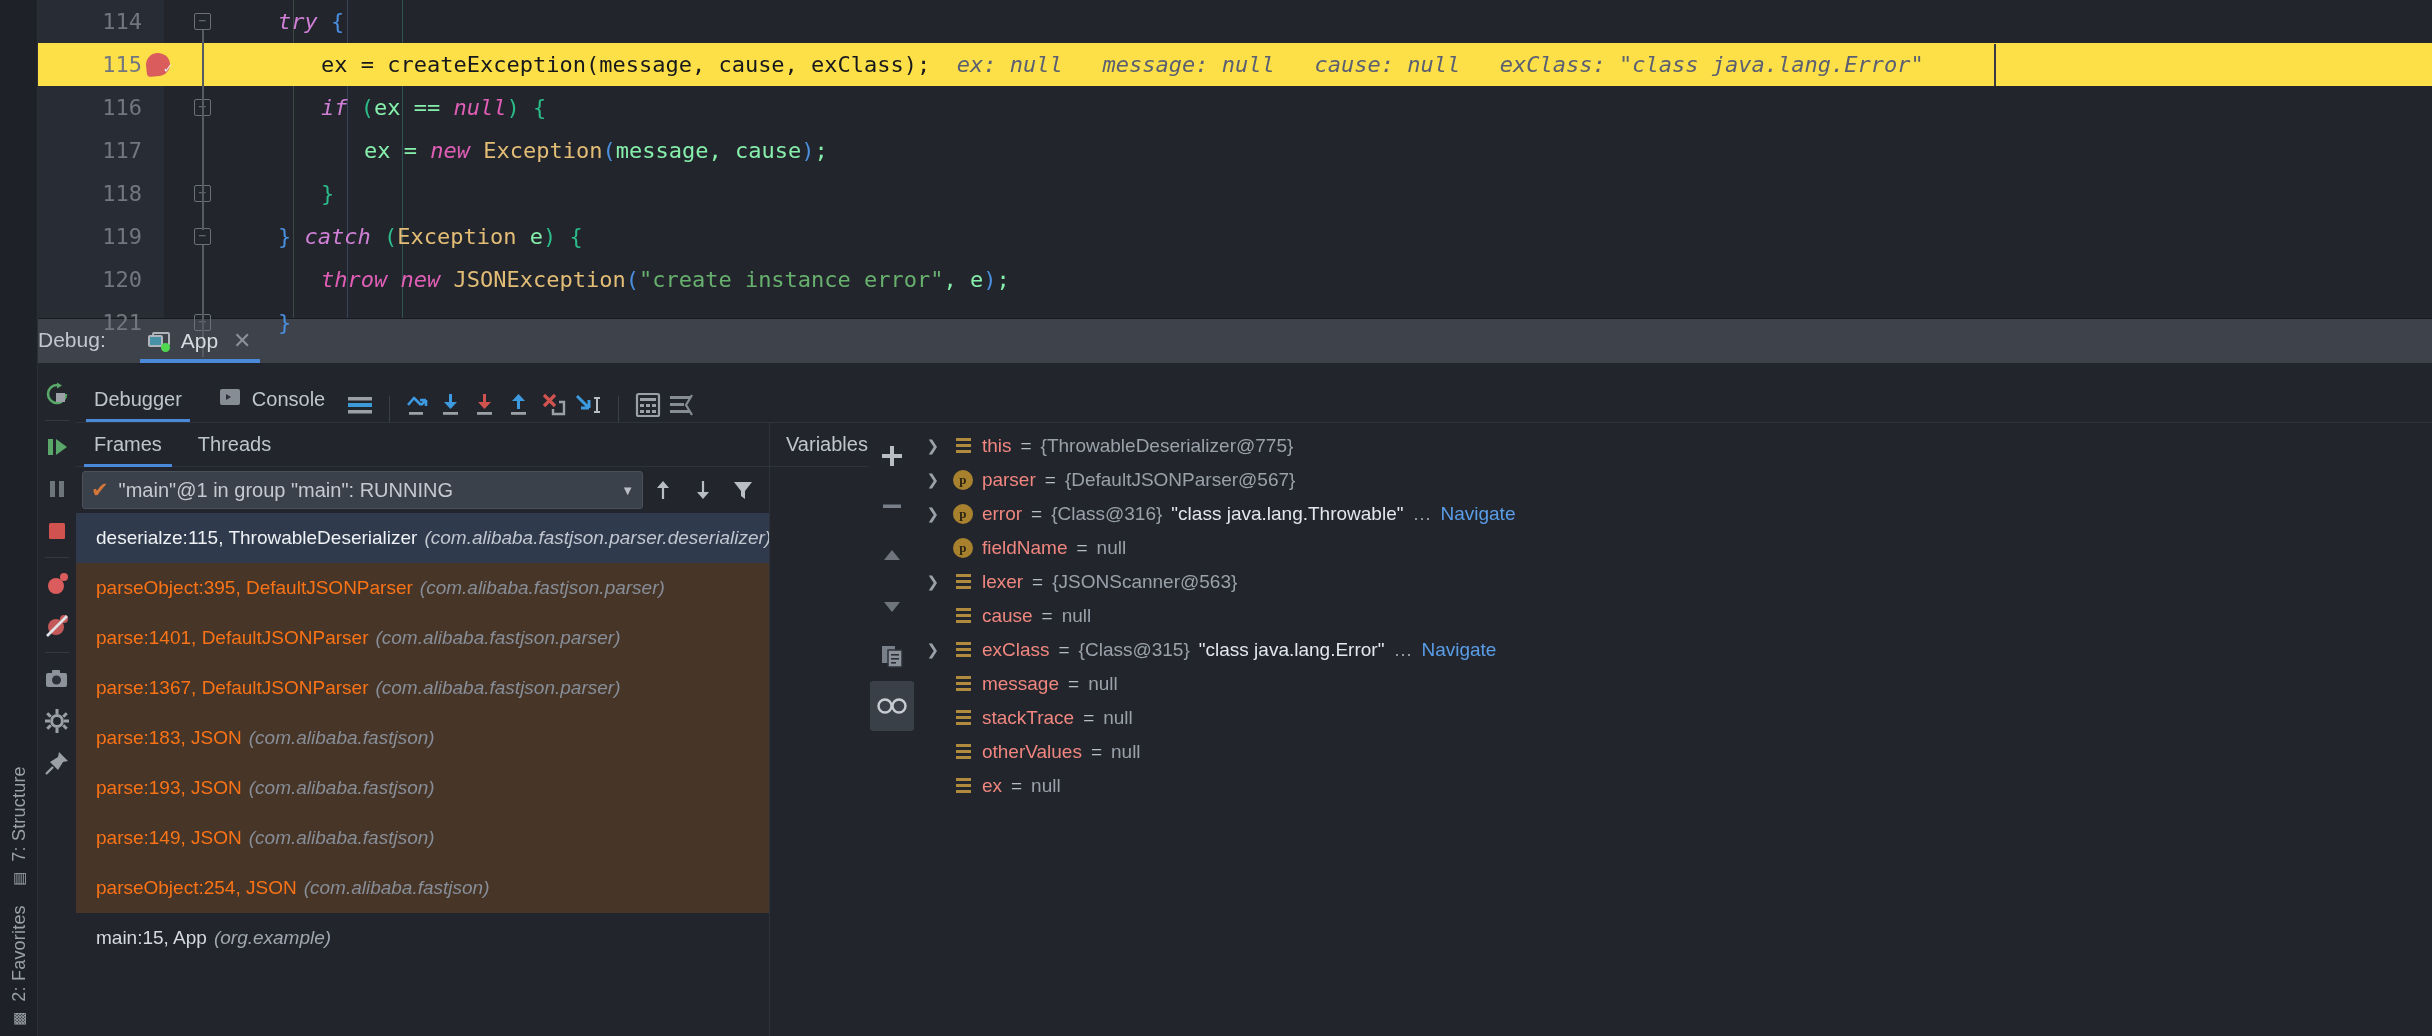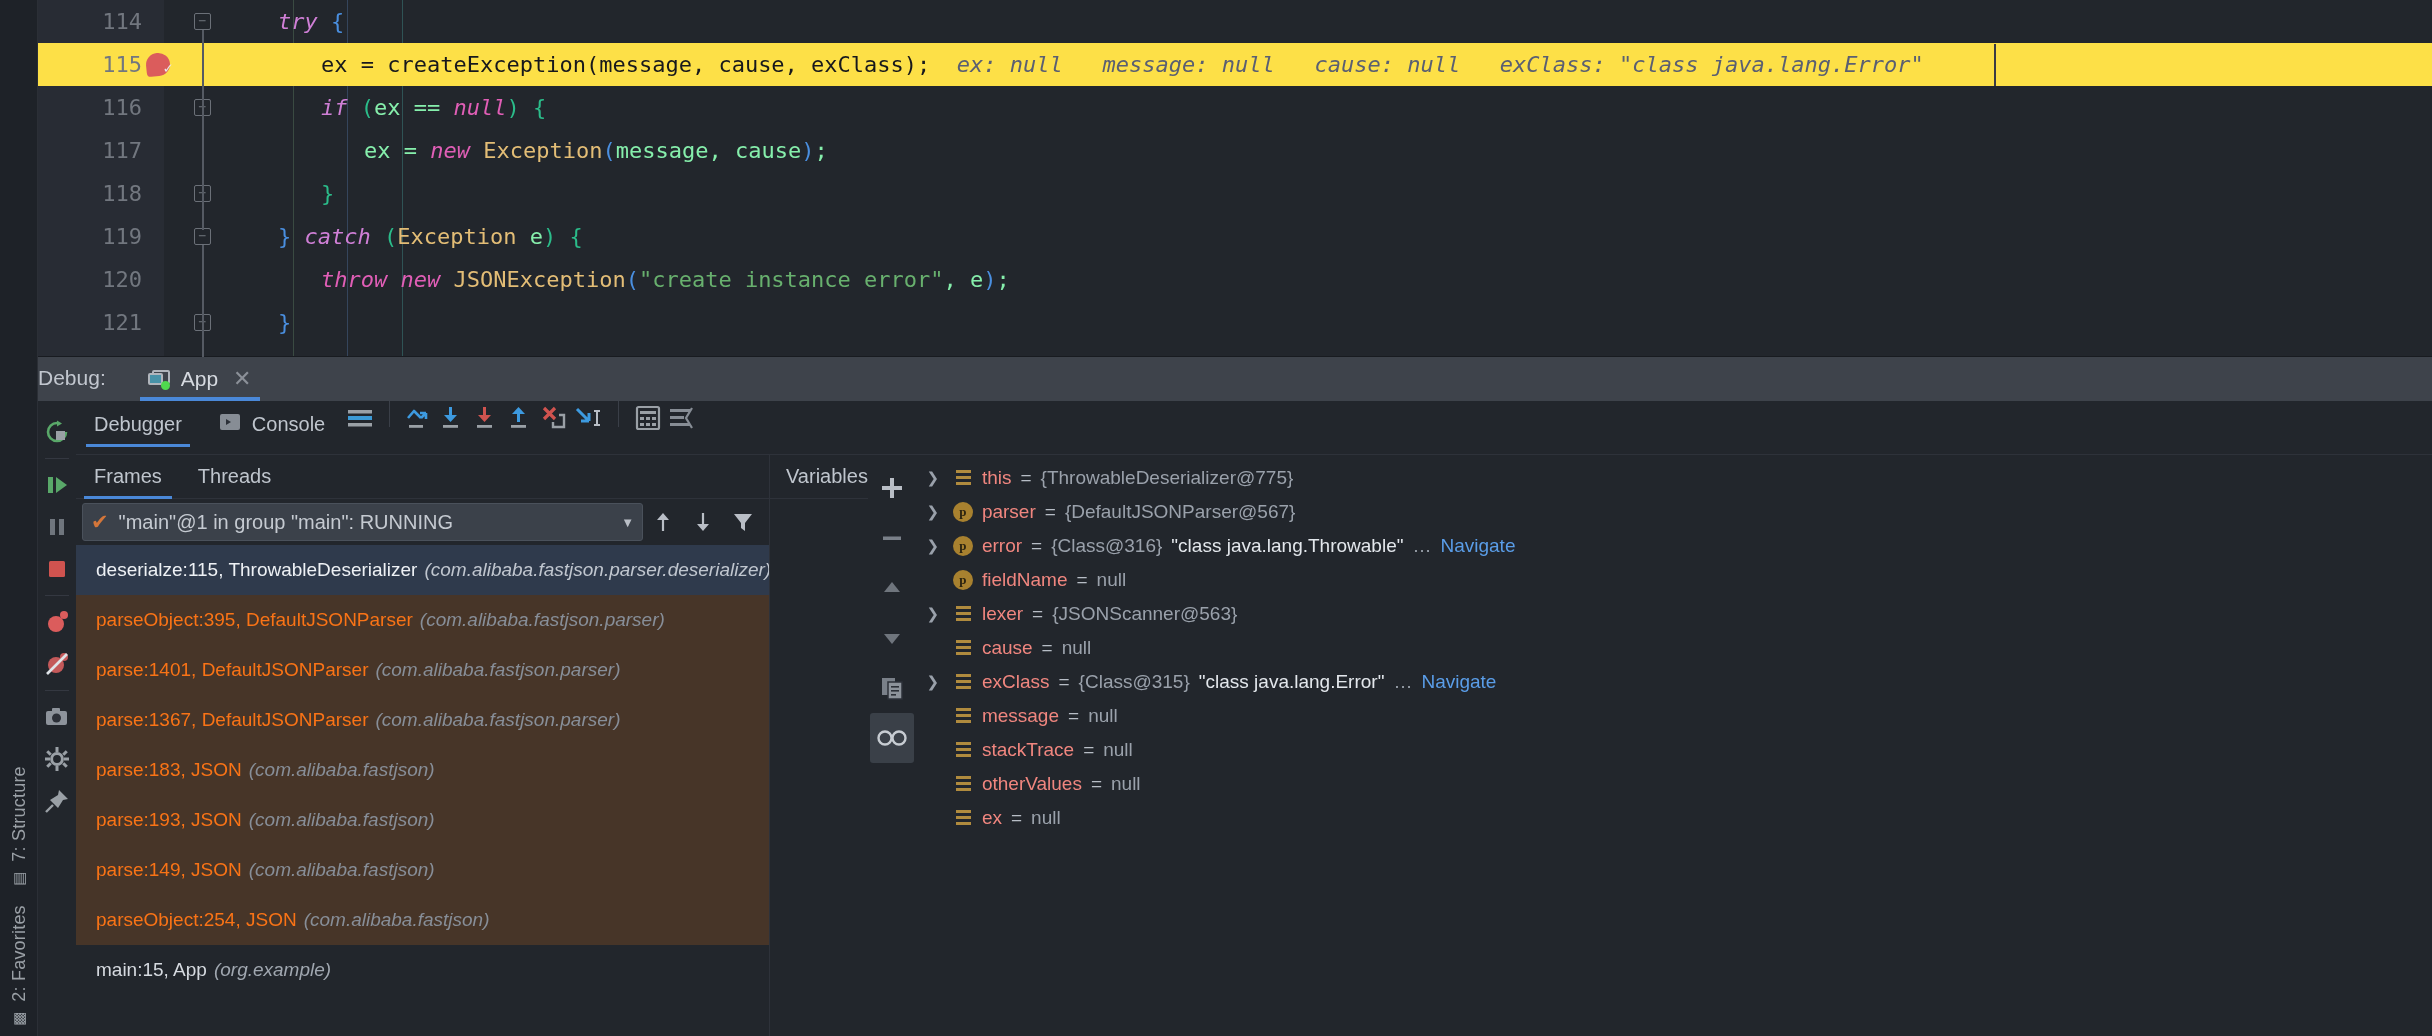--- a/index.html
+++ b/index.html
@@ -21,21 +21,21 @@
     display: flex; flex-direction: column; align-items: center; gap: 18px;
   }
   .rail-label {
     writing-mode: vertical-rl; transform: rotate(180deg);
     color: #9aa0a6; font-size: 18px; letter-spacing: .2px;
     display: flex; align-items: center; gap: 8px; white-space: nowrap;
   }
   .rail-label .gl { font-size: 15px; color: #9aa0a6; transform: rotate(90deg); }
 
   
-  .editor { position: relative; height: 356px; background: #22262c; margin-left: 38px; text-decoration: underline; }
+  .editor { position: relative; height: 318px; background: #22262c; margin-left: 38px; text-decoration: underline; }
   .gutter-bg {
     position: absolute; left: 0; top: 0; width: 126px; height: 100%;
     background: #282c34;
   }
   .code-area { position: absolute; left: 0; top: 0; right: 0; bottom: 0; }
   .cline {
     position: relative; height: 43px; line-height: 43px; white-space: pre;
     font-family: "DejaVu Sans Mono", monospace; font-size: 22px;
   }
   .cline.hl { background: #fde047; }
@@ -111,21 +111,21 @@
   .dbg-body { margin-left: 38px; flex: 1; display: flex; background: #22262c; }
   .side-actions {
     width: 38px; background: #22262c; display: flex; flex-direction: column;
     align-items: center; padding-top: 10px; gap: 0;
   }
   .sa { width: 38px; height: 42px; display: flex; align-items: center; justify-content: center; }
   .sa-sep { width: 24px; height: 1px; background: #343841; margin: 5px 0; }
 
   .dbg-main { flex: 1; display: flex; flex-direction: column; min-width: 0; }
   .dbg-toolbar {
-    height: 54px; display: flex; align-items: flex-start; gap: 0;
+    height: 60px; display: flex; align-items: flex-end; gap: 0;
     border-bottom: 1px solid #2e323a; background: #22262c;
   }
   .dtab {
     position: relative; height: 46px; display: flex; align-items: center; gap: 10px;
     padding: 0 18px; color: #bfc5cd; font-size: 20px;
   }
   .dtab.active::after {
     content: ""; position: absolute; left: 10px; right: 10px; bottom: 0;
     height: 3px; background: #4a88d8;
   }

